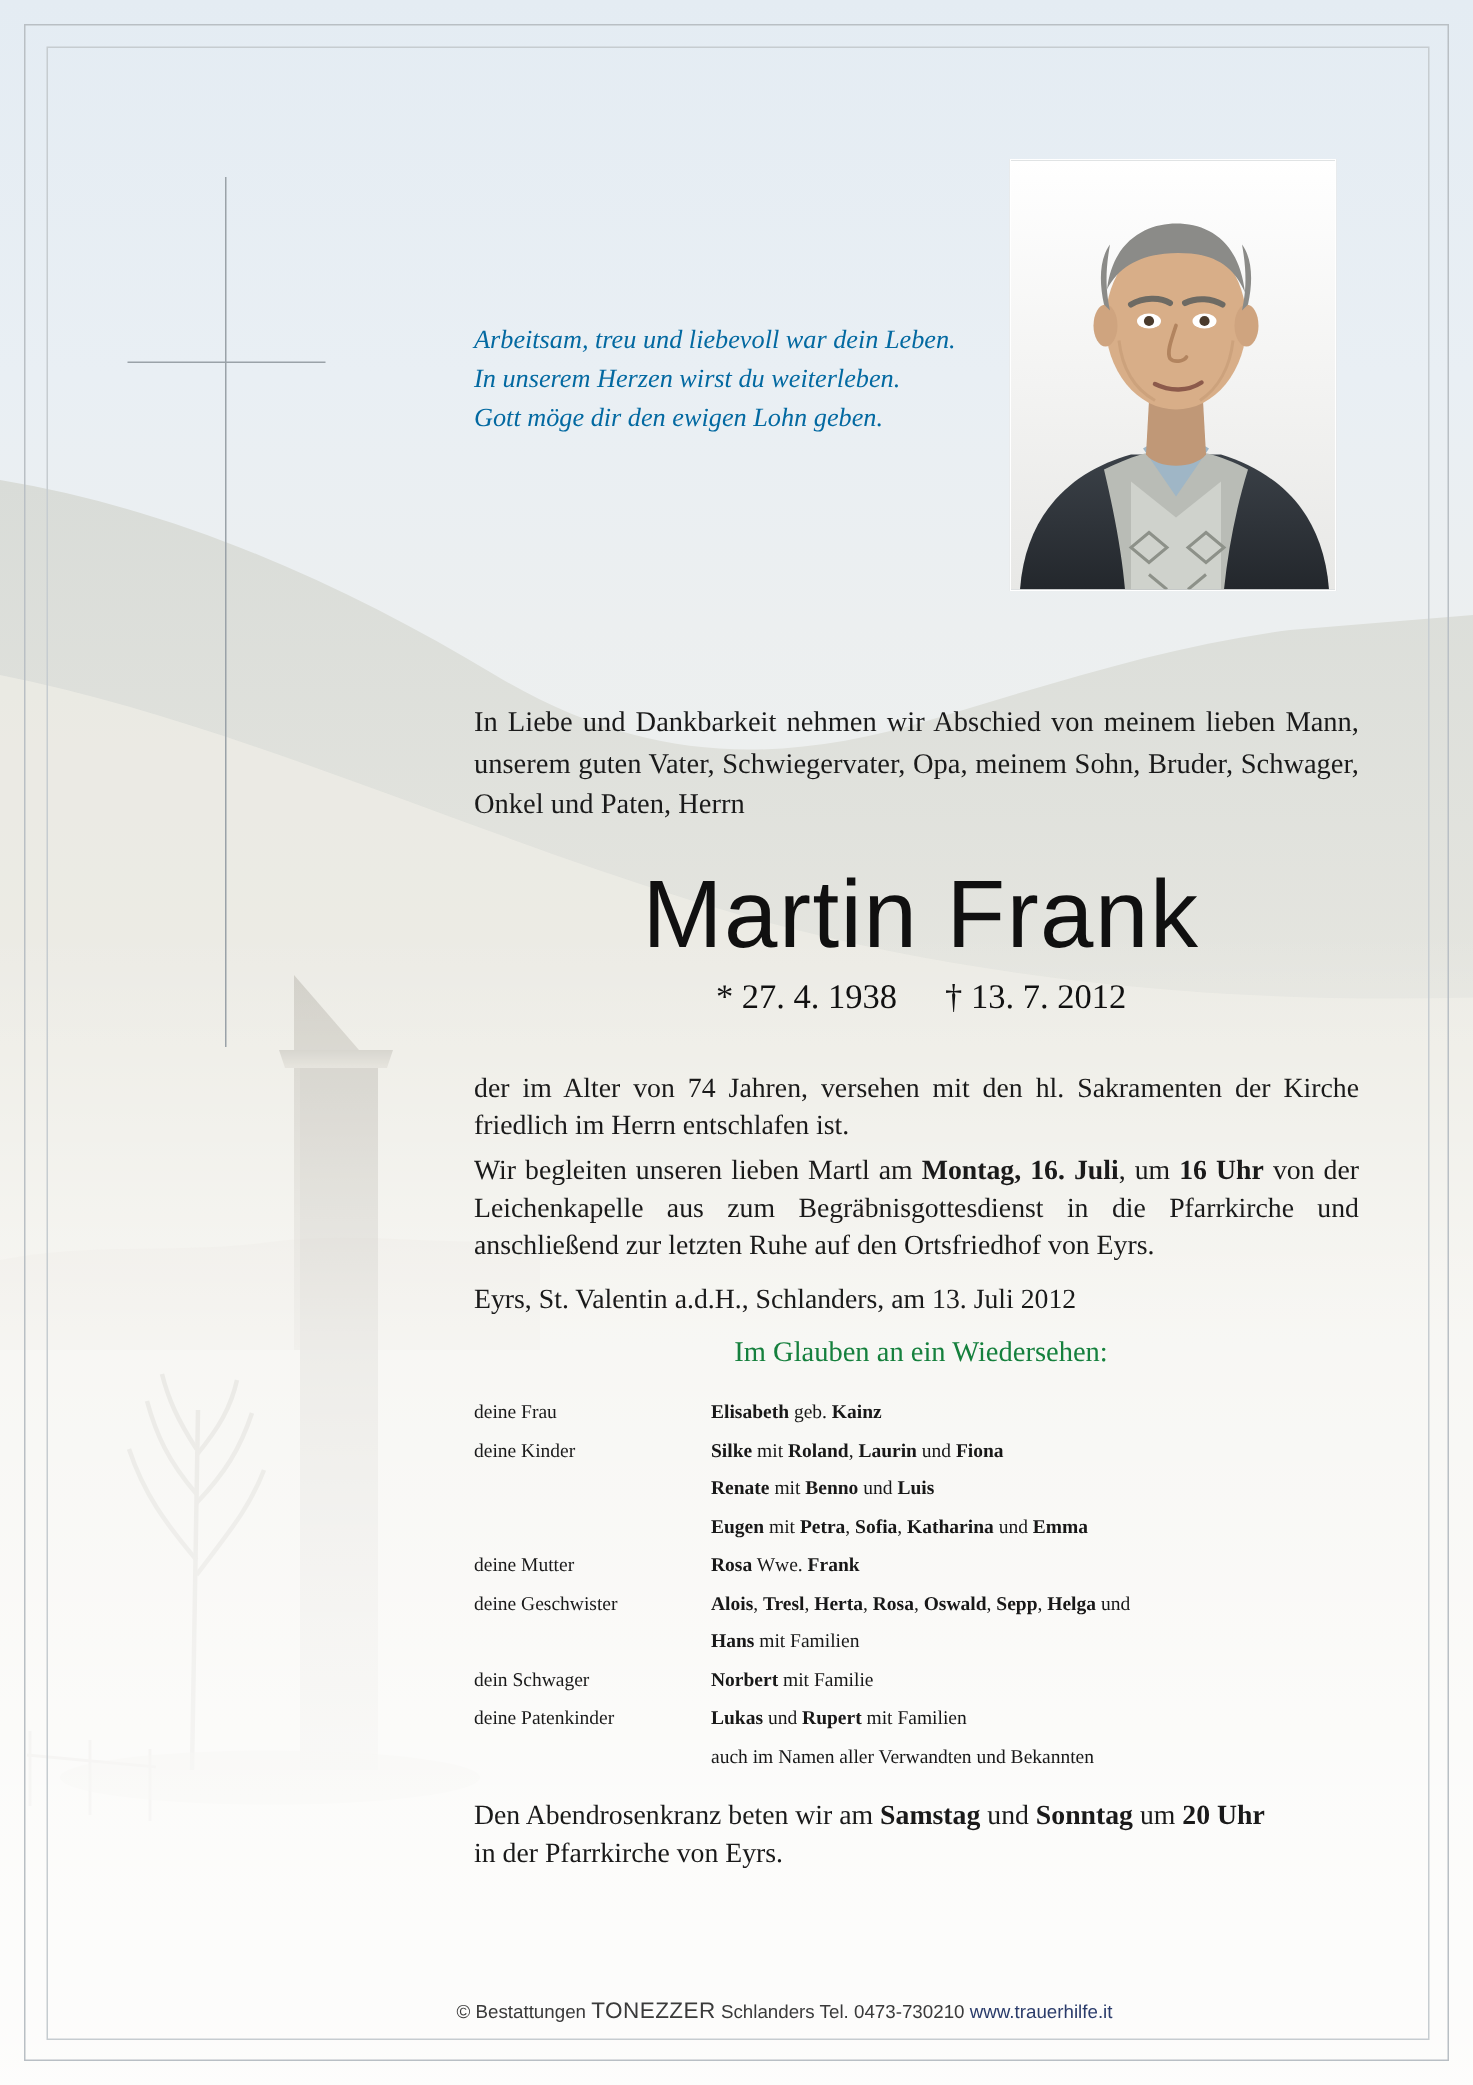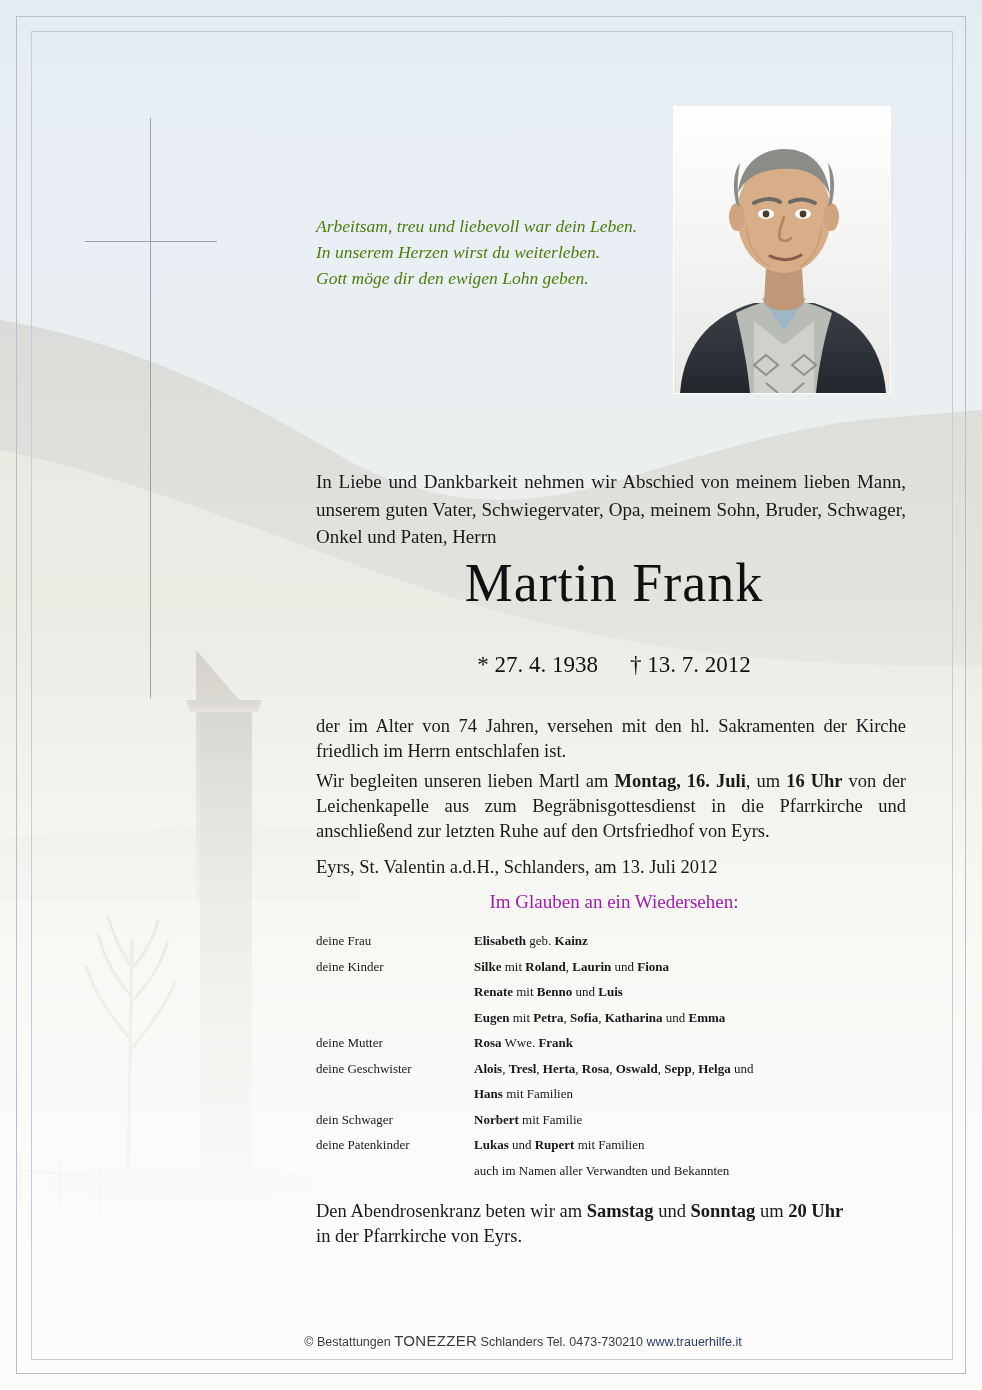--- a/index.html
+++ b/index.html
@@ -78,41 +78,41 @@
     background: #b9bfc1;
   }
   .portrait svg { display: block; }
   .verse {
     position: absolute;
     left: 316px; top: 213px;
     width: 600px;
     font-style: italic;
     font-size: 17.5px;
     line-height: 26px;
-    color: #4d7c0f;
+    color: #0369a1;
     font-family: "Liberation Serif", serif;
   }
   .intro {
     position: absolute;
     left: 316px; top: 468px;
     width: 590px;
     font-size: 19px;
     line-height: 27.5px;
     text-align: justify;
     color: #1a1a1a;
   }
   .name {
     position: absolute;
-    left: 316px; top: 552px;
+    left: 316px; top: 572px;
     width: 596px;
     text-align: center;
-    font-size: 54px;
+    font-size: 64px;
     letter-spacing: 1px;
     color: #101010;
-    font-family: Liberation Serif, serif;
+    font-family: Liberation Sans, sans-serif;
   }
   .dates {
     position: absolute;
     left: 316px; top: 652px;
     width: 596px;
     text-align: center;
     font-size: 23px;
     color: #111111;
   }
   .dates .birth { margin-right: 32px; }
@@ -127,21 +127,21 @@
   }
   .p1 { top: 714px; }
   .p2 { top: 769px; }
   .place { top: 855px; text-align: left; }
   .belief {
     position: absolute;
     left: 316px; top: 891px;
     width: 596px;
     text-align: center;
     font-size: 19px;
-    color: #a21caf;
+    color: #15803d;
   }
   .family {
     position: absolute;
     left: 316px; top: 928px;
     width: 600px;
     font-size: 13px;
     line-height: 25.5px;
     color: #181818;
   }
   .fam-row { display: flex; align-items: flex-start; }

